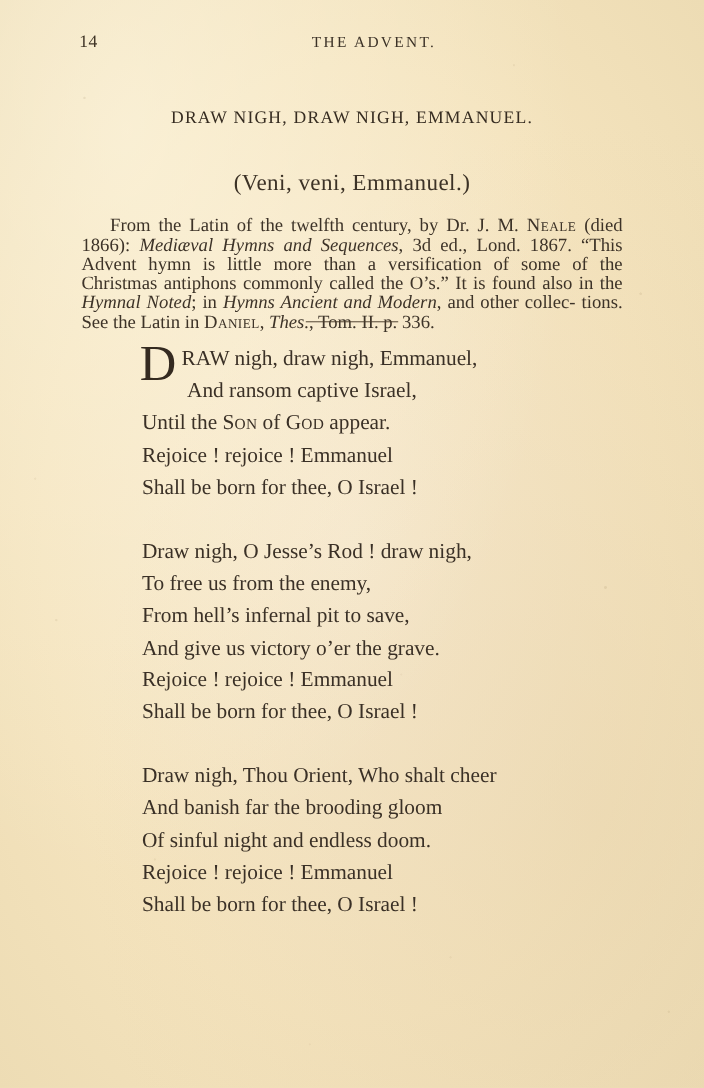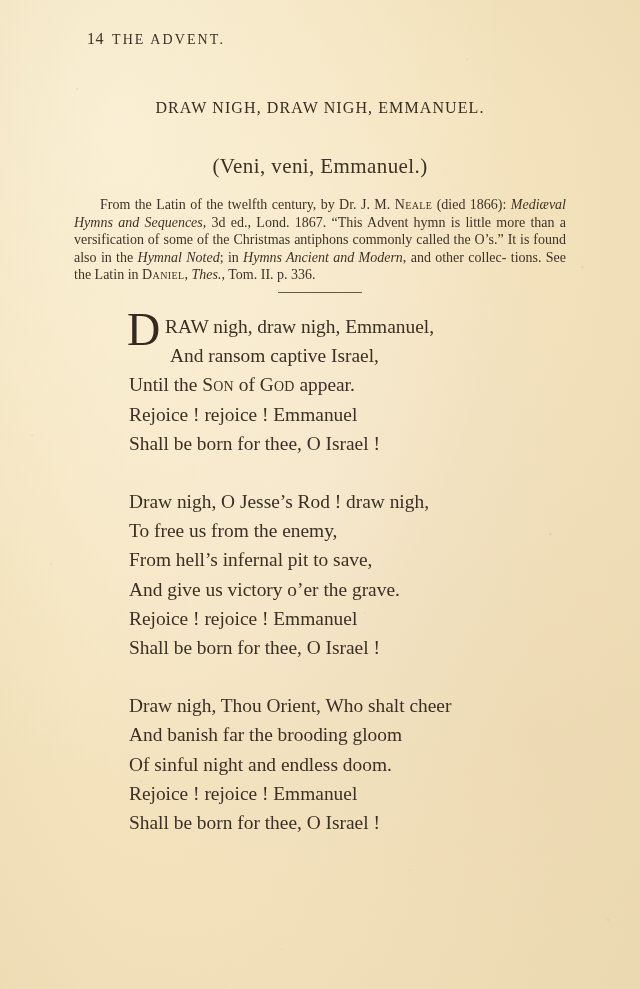--- a/index.html
+++ b/index.html
@@ -55,27 +55,27 @@
     right: 72px;
     height: 22px;
   }
   .folio {
     position: absolute;
     left: 0;
     top: 0;
     font-size: 16px;
     letter-spacing: .5px;
     color: #403527;
-    margin-left: 15px;
   }
   .runtitle {
     position: absolute;
     left: 0;
     right: 0;
     top: 2px;
+    text-align: center;
     font-size: 14px;
     letter-spacing: 2.1px;
     color: #3b3126;
     padding-left: 40px;
   }
 
   
   .hymn-title {
     position: absolute;
     top: 99px;
@@ -97,21 +97,21 @@
     letter-spacing: .4px;
     color: #3c3226;
   }
 
   
   .headnote {
     position: absolute;
     top: 196px;
     left: 74px;
     width: 492px;
-    font-size: 14px;
+    font-size: 17px;
     line-height: 17.6px;
     text-align: justify;
     color: #3d3328;
   }
   .headnote .ind { padding-left: 26px; }
   .headnote i { font-style: italic; }
   .sc {
     font-variant: small-caps;
     letter-spacing: .4px;
   }

